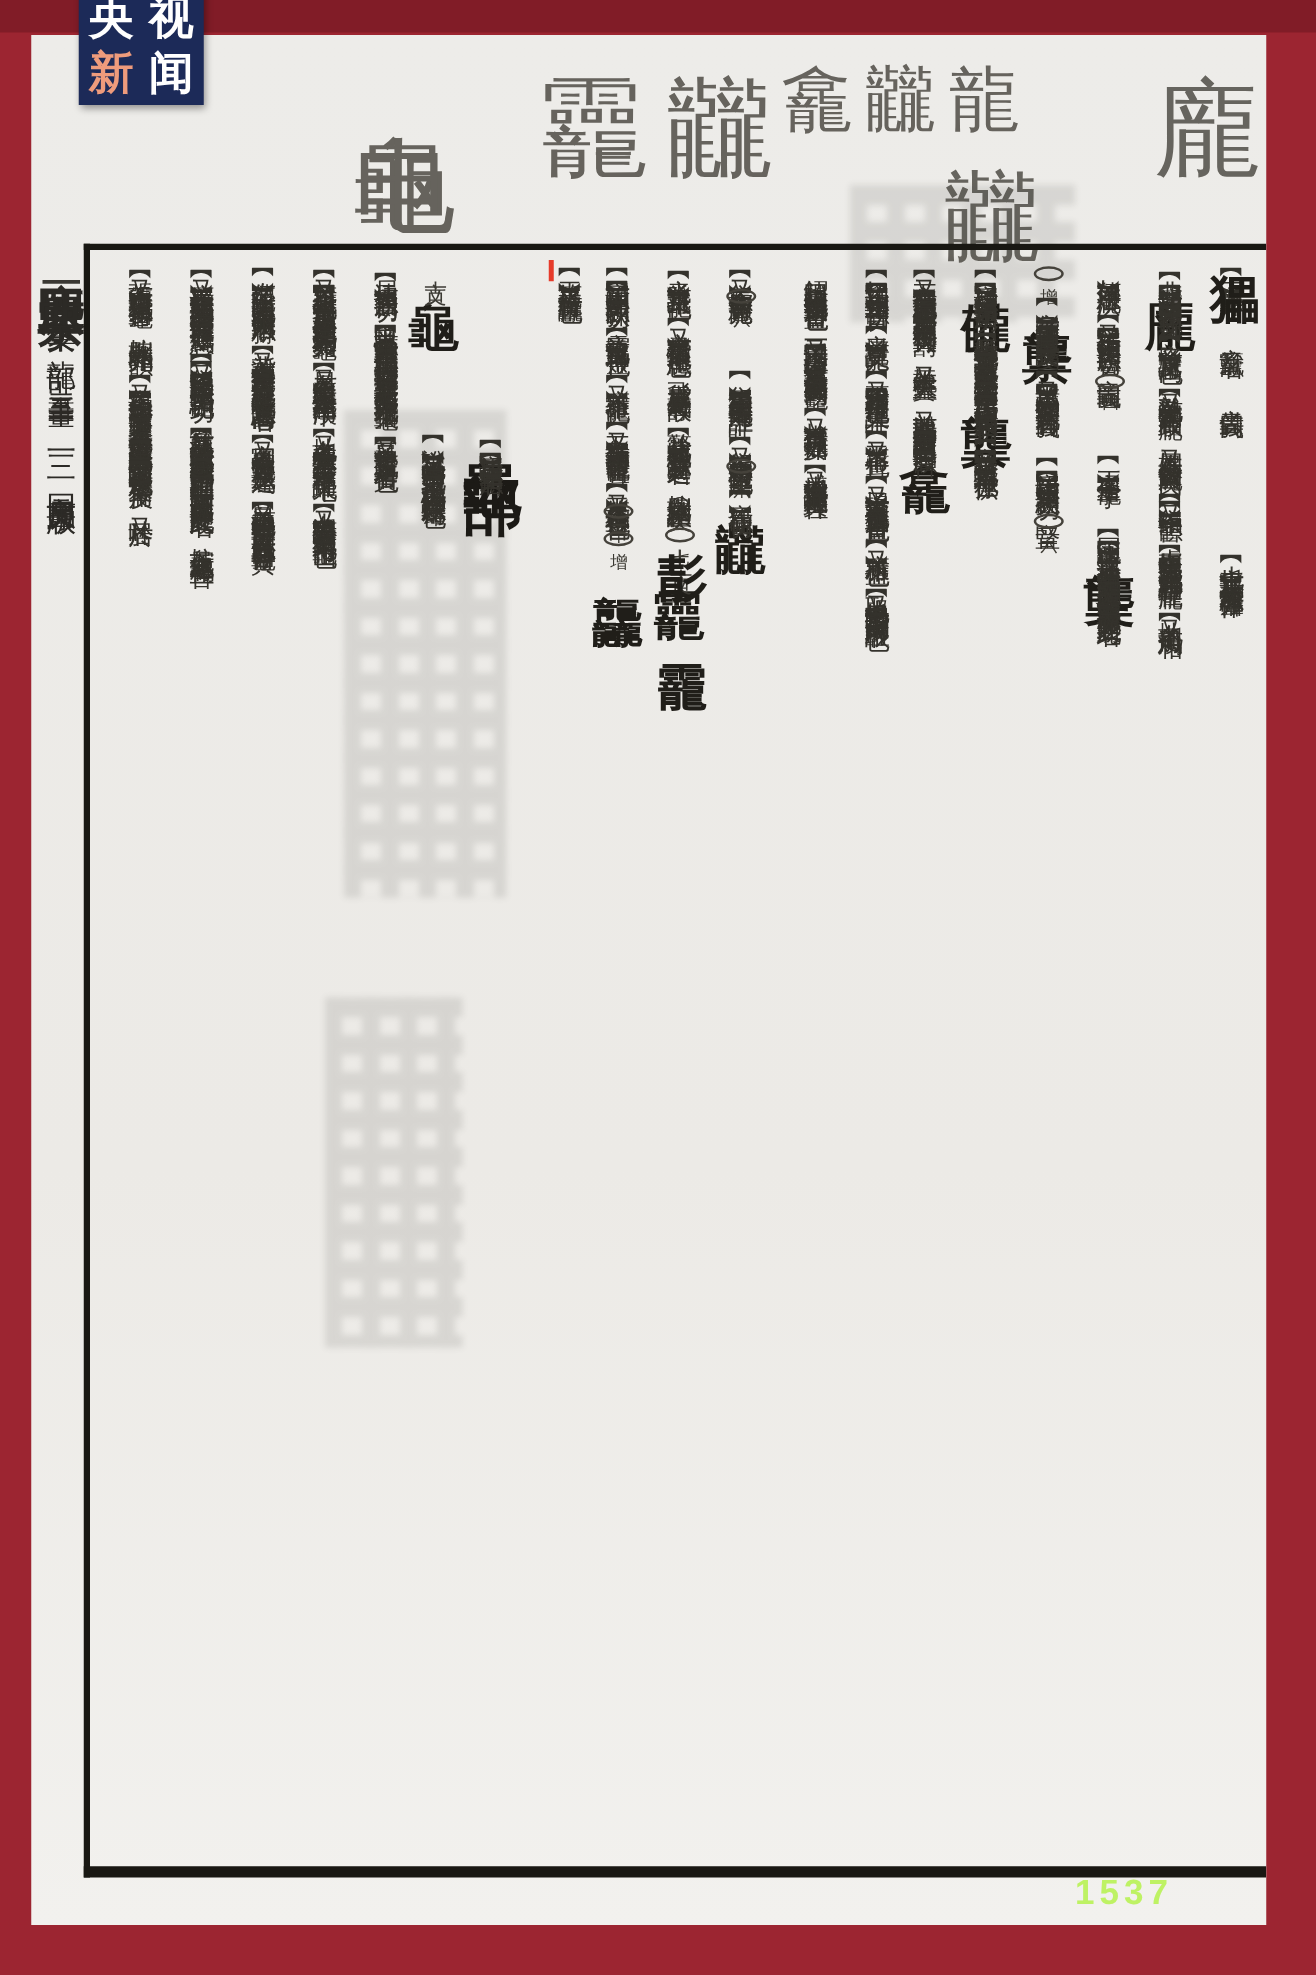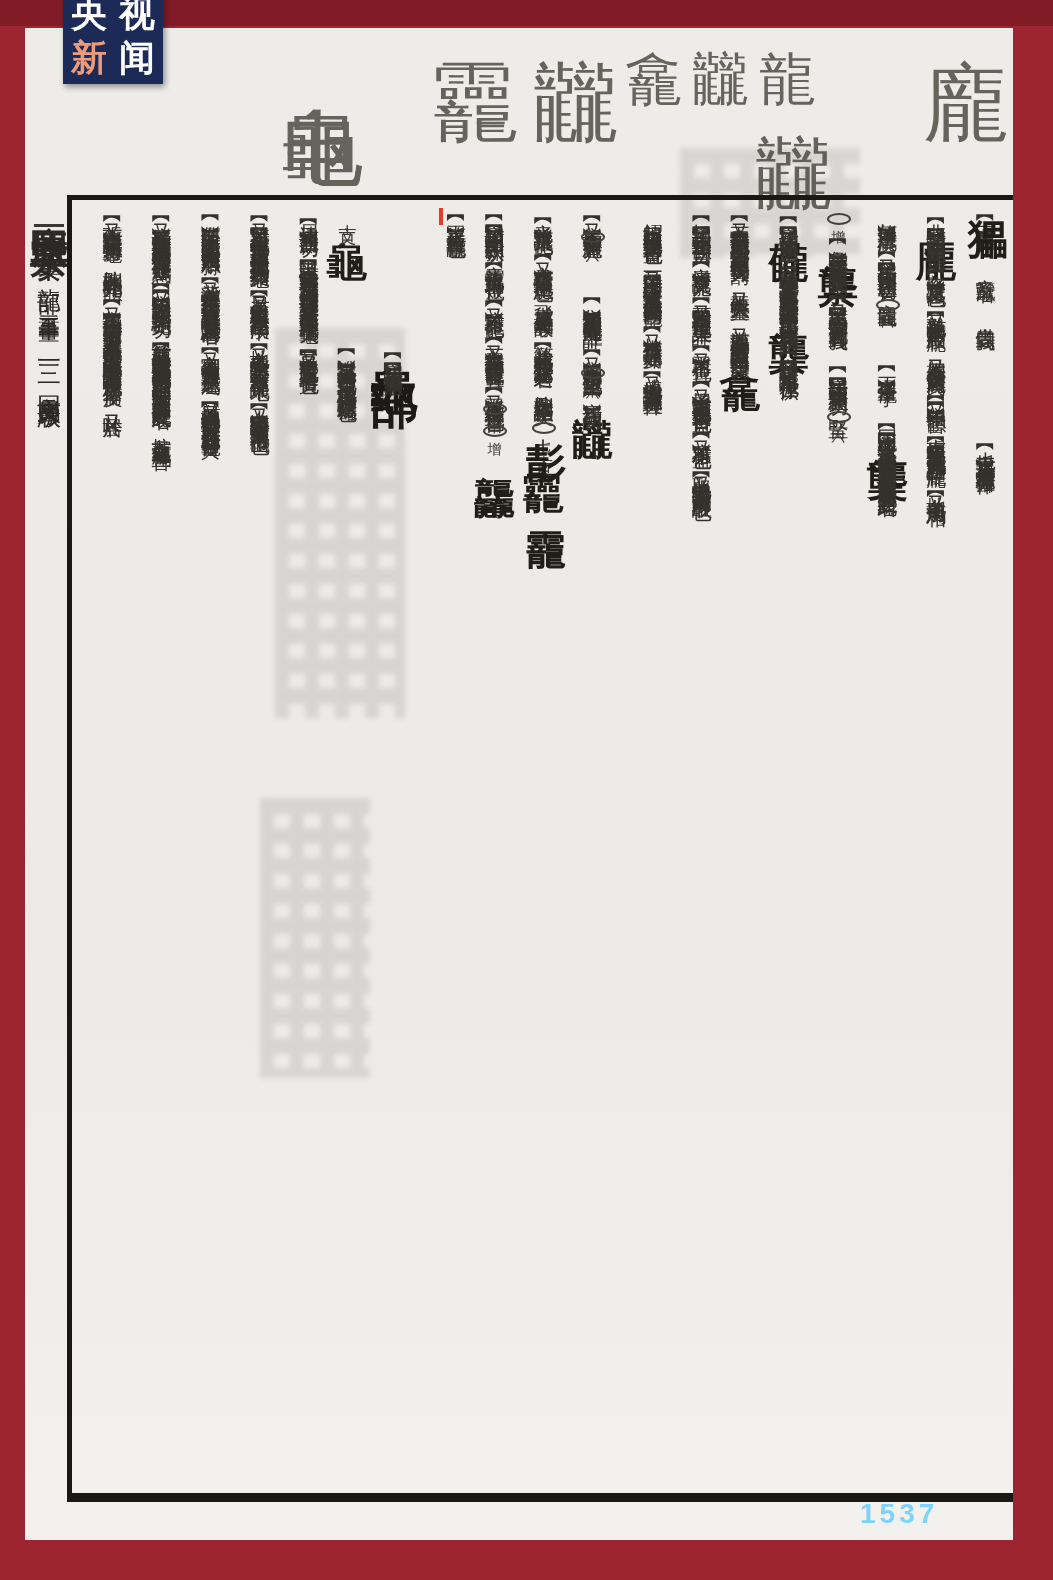--- a/index.html
+++ b/index.html
@@ -40,21 +40,21 @@
   .col .circle{display:inline-block;border:2px solid #45423b;border-radius:50%;
                font-size:14px;line-height:1.15;letter-spacing:0;padding:4px 2px;margin:5px 0;color:#3a3831;}
   .col .gap{display:inline-block;width:2px;height:118px;}
   .col .hl{border-left:4px solid #e63b2a;padding-left:2px;}
   
   .ghost{position:absolute;opacity:.13;filter:blur(2.5px);
          background:repeating-linear-gradient(180deg,#4a4a45 0 16px,transparent 16px 30px),
                     repeating-linear-gradient(90deg,#4a4a45 0 14px,transparent 14px 30px);}
   
   #pagenum{position:absolute;left:860px;top:1498px;font-family:"Liberation Sans","DejaVu Sans",sans-serif;
-           font-size:28px;font-weight:bold;letter-spacing:4px;color:#7dd3fc;}
+           font-size:28px;font-weight:bold;letter-spacing:4px;color:#bef264;}
 </style>
 </head>
 <body>
 
 <div id="canvas">
   <div id="topbar"></div>
 
   <div id="paper">
 
     <div id="sealwrap">

